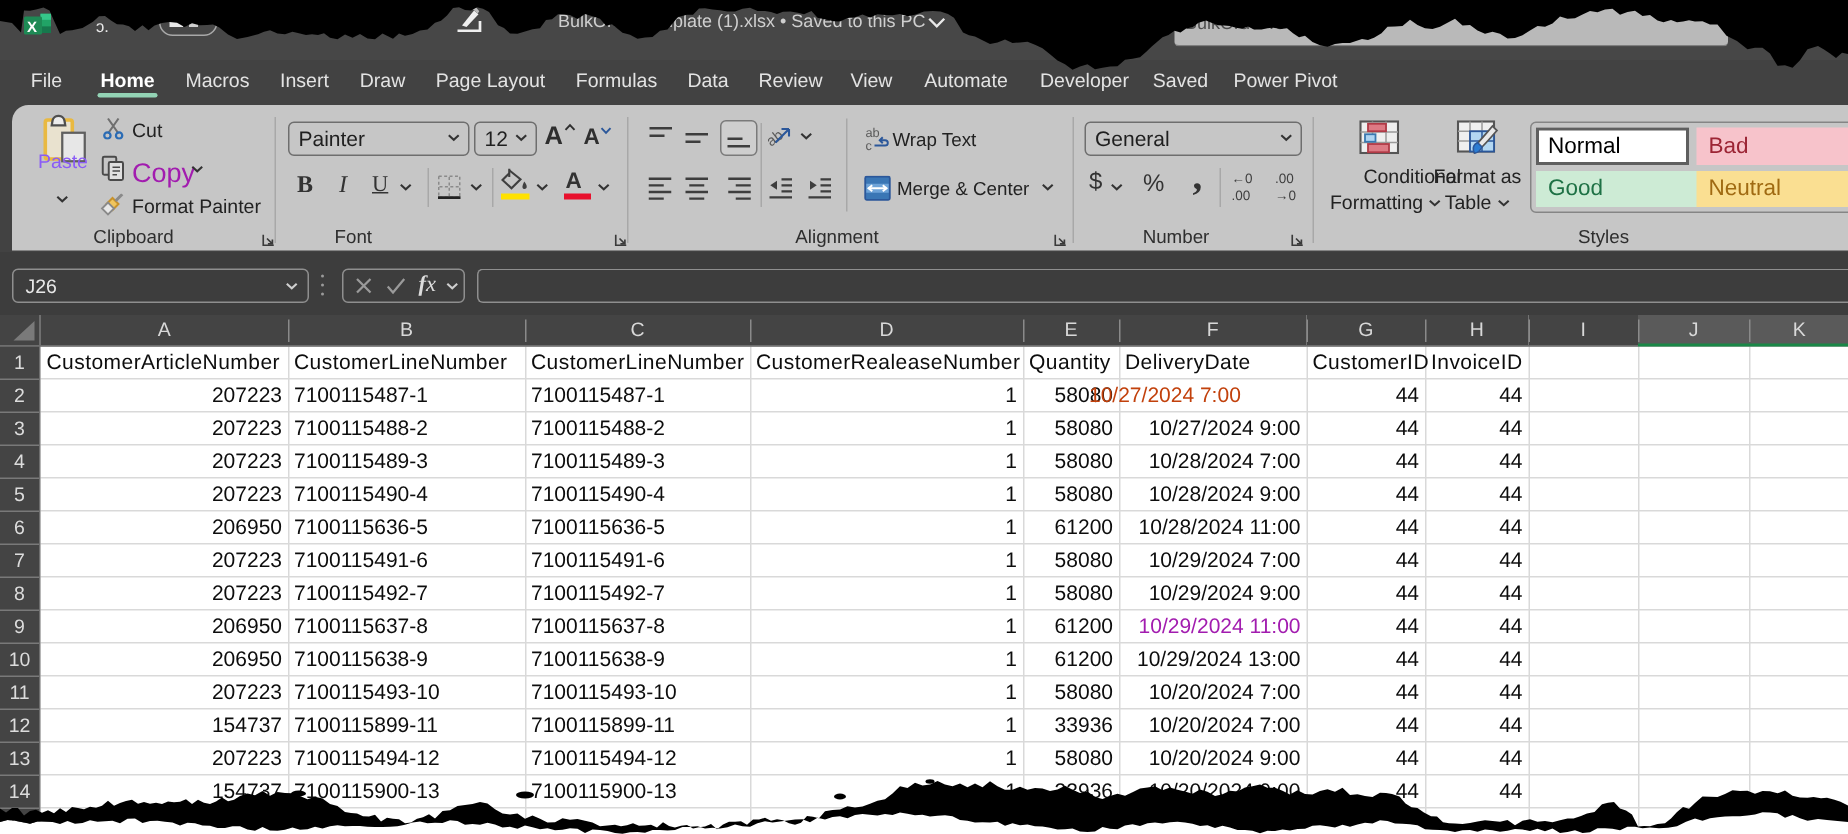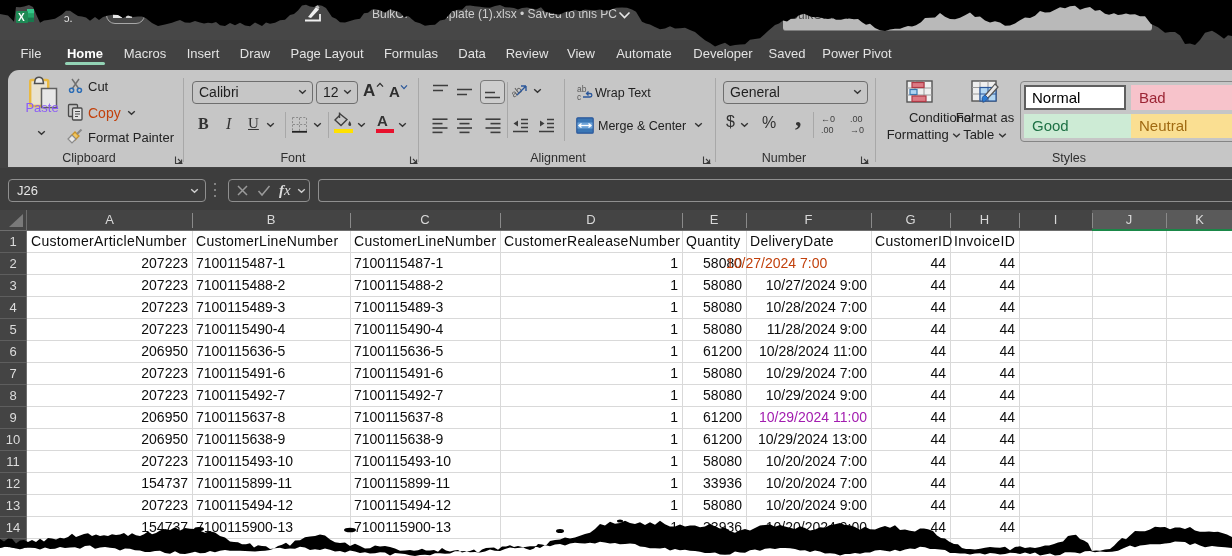--- a/index.html
+++ b/index.html
@@ -60,37 +60,37 @@
 <path d="M4 1 L11 11 M11 1 L4 11" stroke="#6f6f6f" stroke-width="1.4" fill="none"></path>
 <circle cx="3.6" cy="12.3" r="2.1" fill="none" stroke="#2b6cb5" stroke-width="1.5"></circle>
 <circle cx="11.4" cy="12.3" r="2.1" fill="none" stroke="#2b6cb5" stroke-width="1.5"></circle>
 </svg>
 <div style="position:absolute;left:88px;top:79px;font-size:13px;color:#222">Cut</div>
 <svg style="position:absolute;left:67px;top:103px" width="17" height="18" viewBox="0 0 17 18">
 <rect x="1.5" y="1.5" width="9" height="12" rx="1" fill="none" stroke="#4a4a4a" stroke-width="1.3"></rect>
 <rect x="5.5" y="5" width="9.5" height="12" rx="1" fill="#e0e0e0" stroke="#4a4a4a" stroke-width="1.3"></rect>
 <path d="M8 8.5 L13 8.5 M8 11 L13 11 M8 13.5 L11 13.5" stroke="#4a4a4a" stroke-width="1"></path>
 </svg>
-<div style="position:absolute;left:88px;top:105px;font-size:14px;color:#c2410c">Copy</div>
+<div style="position:absolute;left:88px;top:105px;font-size:18px;color:#a21caf">Copy</div>
 <svg style="position:absolute;left:127px;top:110px" width="9" height="6" viewBox="0 0 9 6">
     <path d="M1.2 1.2 L4.5 4.2 L7.8 1.2" fill="none" stroke="#333" stroke-width="1.4"></path>
   </svg>
 <svg style="position:absolute;left:66px;top:129px" width="18" height="17" viewBox="0 0 18 17">
 <path d="M5 7 L9 3 L13 7 L9 11 Z" fill="#f0c55e" stroke="#c8922a" stroke-width="1.3"></path>
 <path d="M2 10 L6 6 L10 10 L6 14 Z M2 10 L4.5 7.5" fill="#e8e8e8" stroke="#8a8a8a" stroke-width="1.2"></path>
 <path d="M11 5 L15.5 0.5" stroke="#8a8a8a" stroke-width="2"></path>
 </svg>
 <div style="position:absolute;left:88px;top:130px;font-size:13px;color:#222">Format Painter</div>
 <div style="position:absolute;left:19px;top:151px;width:140px;text-align:center;font-size:12.5px;color:#2e2e2e">Clipboard</div>
 <svg style="position:absolute;left:174px;top:155px" width="10" height="10" viewBox="0 0 10 10">
     <path d="M1.5 1.5 L1.5 8.5 L8.5 8.5" fill="none" stroke="#3a3a3a" stroke-width="1.1"></path>
     <path d="M4 4 L7.6 7.6 M7.6 4.6 L7.6 7.6 L4.6 7.6" fill="none" stroke="#3a3a3a" stroke-width="1.1"></path>
   </svg>
 <div style="position:absolute;left:183px;top:78px;width:1px;height:84px;background:#a8a8a8"></div>
-<div style="position:absolute;left:192px;top:81px;width:121px;height:23px;border:1px solid #6e6e6e;border-radius:4px;box-sizing:border-box;color:#1f1f1f;font-size:14px;line-height:21px;padding-left:6px">Calibri</div>
+<div style="position:absolute;left:192px;top:81px;width:121px;height:23px;border:1px solid #6e6e6e;border-radius:4px;box-sizing:border-box;color:#1f1f1f;font-size:14px;line-height:21px;padding-left:6px">Painter</div>
 <svg style="position:absolute;left:298px;top:89px" width="9" height="6" viewBox="0 0 9 6">
     <path d="M1.2 1.2 L4.5 4.2 L7.8 1.2" fill="none" stroke="#333" stroke-width="1.4"></path>
   </svg>
 <div style="position:absolute;left:316px;top:81px;width:42px;height:23px;border:1px solid #6e6e6e;border-radius:4px;box-sizing:border-box;color:#1f1f1f;font-size:14px;line-height:21px;padding-left:6px">12</div>
 <svg style="position:absolute;left:343px;top:89px" width="9" height="6" viewBox="0 0 9 6">
     <path d="M1.2 1.2 L4.5 4.2 L7.8 1.2" fill="none" stroke="#333" stroke-width="1.4"></path>
   </svg>
 <div style="position:absolute;left:363px;top:81px;font-size:17px;color:#2e2e2e;font-weight:bold">A</div>
 <svg style="position:absolute;left:376px;top:82px" width="8" height="6" viewBox="0 0 8 6">
     <path d="M1 4.6 L4 1.4 L7 4.6" fill="none" stroke="#2e2e2e" stroke-width="1.3"></path>
@@ -122,21 +122,21 @@
 </svg>
 <div style="position:absolute;left:334px;top:129px;width:19px;height:4px;background:#ffe100"></div>
 <svg style="position:absolute;left:357px;top:122px" width="9" height="6" viewBox="0 0 9 6">
     <path d="M1.2 1.2 L4.5 4.2 L7.8 1.2" fill="none" stroke="#333" stroke-width="1.4"></path>
   </svg>
 <div style="position:absolute;left:377px;top:112px;font-size:15px;font-weight:bold;color:#333">A</div>
 <div style="position:absolute;left:376px;top:129px;width:18px;height:4px;background:#e8112d"></div>
 <svg style="position:absolute;left:398px;top:122px" width="9" height="6" viewBox="0 0 9 6">
     <path d="M1.2 1.2 L4.5 4.2 L7.8 1.2" fill="none" stroke="#333" stroke-width="1.4"></path>
   </svg>
-<div style="position:absolute;left:223px;top:151px;width:140px;text-align:center;font-size:12.5px;color:#2e2e2e">Font</div>
+<div style="position:absolute;left:223px;top:151px;width:140px;font-size:12.5px;color:#2e2e2e">Font</div>
 <svg style="position:absolute;left:409px;top:155px" width="10" height="10" viewBox="0 0 10 10">
     <path d="M1.5 1.5 L1.5 8.5 L8.5 8.5" fill="none" stroke="#3a3a3a" stroke-width="1.1"></path>
     <path d="M4 4 L7.6 7.6 M7.6 4.6 L7.6 7.6 L4.6 7.6" fill="none" stroke="#3a3a3a" stroke-width="1.1"></path>
   </svg>
 <div style="position:absolute;left:418px;top:78px;width:1px;height:84px;background:#a8a8a8"></div>
 <svg style="position:absolute;left:432px;top:84px" width="17" height="16" viewBox="0 0 17 16">
     <path d="M1 1.5 L16 1.5 M1 6.5 L11 6.5" stroke="#3d3d3d" stroke-width="1.7"></path>
   </svg>
 <svg style="position:absolute;left:456px;top:84px" width="17" height="16" viewBox="0 0 17 16">
     <path d="M1 5.5 L16 5.5 M1 10.5 L11 10.5" stroke="#3d3d3d" stroke-width="1.7"></path>
@@ -367,21 +367,21 @@
 <div style="position:absolute;left:750px;top:297px;width:117px;height:21px;color:#0d0d0d;font-size:14px;text-align:right;line-height:21px;white-space:nowrap">10/28/2024 7:00</div>
 <div style="position:absolute;left:875px;top:297px;width:71px;height:21px;color:#0d0d0d;font-size:14px;text-align:right;line-height:21px;white-space:nowrap">44</div>
 <div style="position:absolute;left:954px;top:297px;width:61px;height:21px;color:#0d0d0d;font-size:14px;text-align:right;line-height:21px;white-space:nowrap">44</div>
 <div style="position:absolute;left:0;top:319px;width:26px;height:21px;background:#444444;color:#dcdcdc;font-size:13px;text-align:center;line-height:21px">5</div>
 <div style="position:absolute;left:0;top:340px;width:26px;height:1px;background:#5e5e5e"></div>
 <div style="position:absolute;left:31px;top:319px;width:157px;height:21px;color:#0d0d0d;font-size:14px;text-align:right;line-height:21px;white-space:nowrap">207223</div>
 <div style="position:absolute;left:196px;top:319px;width:150px;height:21px;color:#0d0d0d;font-size:14px;text-align:left;line-height:21px;white-space:nowrap">7100115490-4</div>
 <div style="position:absolute;left:354px;top:319px;width:142px;height:21px;color:#0d0d0d;font-size:14px;text-align:left;line-height:21px;white-space:nowrap">7100115490-4</div>
 <div style="position:absolute;left:504px;top:319px;width:174px;height:21px;color:#0d0d0d;font-size:14px;text-align:right;line-height:21px;white-space:nowrap">1</div>
 <div style="position:absolute;left:686px;top:319px;width:56px;height:21px;color:#0d0d0d;font-size:14px;text-align:right;line-height:21px;white-space:nowrap">58080</div>
-<div style="position:absolute;left:750px;top:319px;width:117px;height:21px;color:#0d0d0d;font-size:14px;text-align:right;line-height:21px;white-space:nowrap">11/28/2024 9:00</div>
+<div style="position:absolute;left:750px;top:319px;width:117px;height:21px;color:#0d0d0d;font-size:14px;text-align:right;line-height:21px;white-space:nowrap">10/28/2024 9:00</div>
 <div style="position:absolute;left:875px;top:319px;width:71px;height:21px;color:#0d0d0d;font-size:14px;text-align:right;line-height:21px;white-space:nowrap">44</div>
 <div style="position:absolute;left:954px;top:319px;width:61px;height:21px;color:#0d0d0d;font-size:14px;text-align:right;line-height:21px;white-space:nowrap">44</div>
 <div style="position:absolute;left:0;top:341px;width:26px;height:21px;background:#444444;color:#dcdcdc;font-size:13px;text-align:center;line-height:21px">6</div>
 <div style="position:absolute;left:0;top:362px;width:26px;height:1px;background:#5e5e5e"></div>
 <div style="position:absolute;left:31px;top:341px;width:157px;height:21px;color:#0d0d0d;font-size:14px;text-align:right;line-height:21px;white-space:nowrap">206950</div>
 <div style="position:absolute;left:196px;top:341px;width:150px;height:21px;color:#0d0d0d;font-size:14px;text-align:left;line-height:21px;white-space:nowrap">7100115636-5</div>
 <div style="position:absolute;left:354px;top:341px;width:142px;height:21px;color:#0d0d0d;font-size:14px;text-align:left;line-height:21px;white-space:nowrap">7100115636-5</div>
 <div style="position:absolute;left:504px;top:341px;width:174px;height:21px;color:#0d0d0d;font-size:14px;text-align:right;line-height:21px;white-space:nowrap">1</div>
 <div style="position:absolute;left:686px;top:341px;width:56px;height:21px;color:#0d0d0d;font-size:14px;text-align:right;line-height:21px;white-space:nowrap">61200</div>
 <div style="position:absolute;left:750px;top:341px;width:117px;height:21px;color:#0d0d0d;font-size:14px;text-align:right;line-height:21px;white-space:nowrap">10/28/2024 11:00</div>

